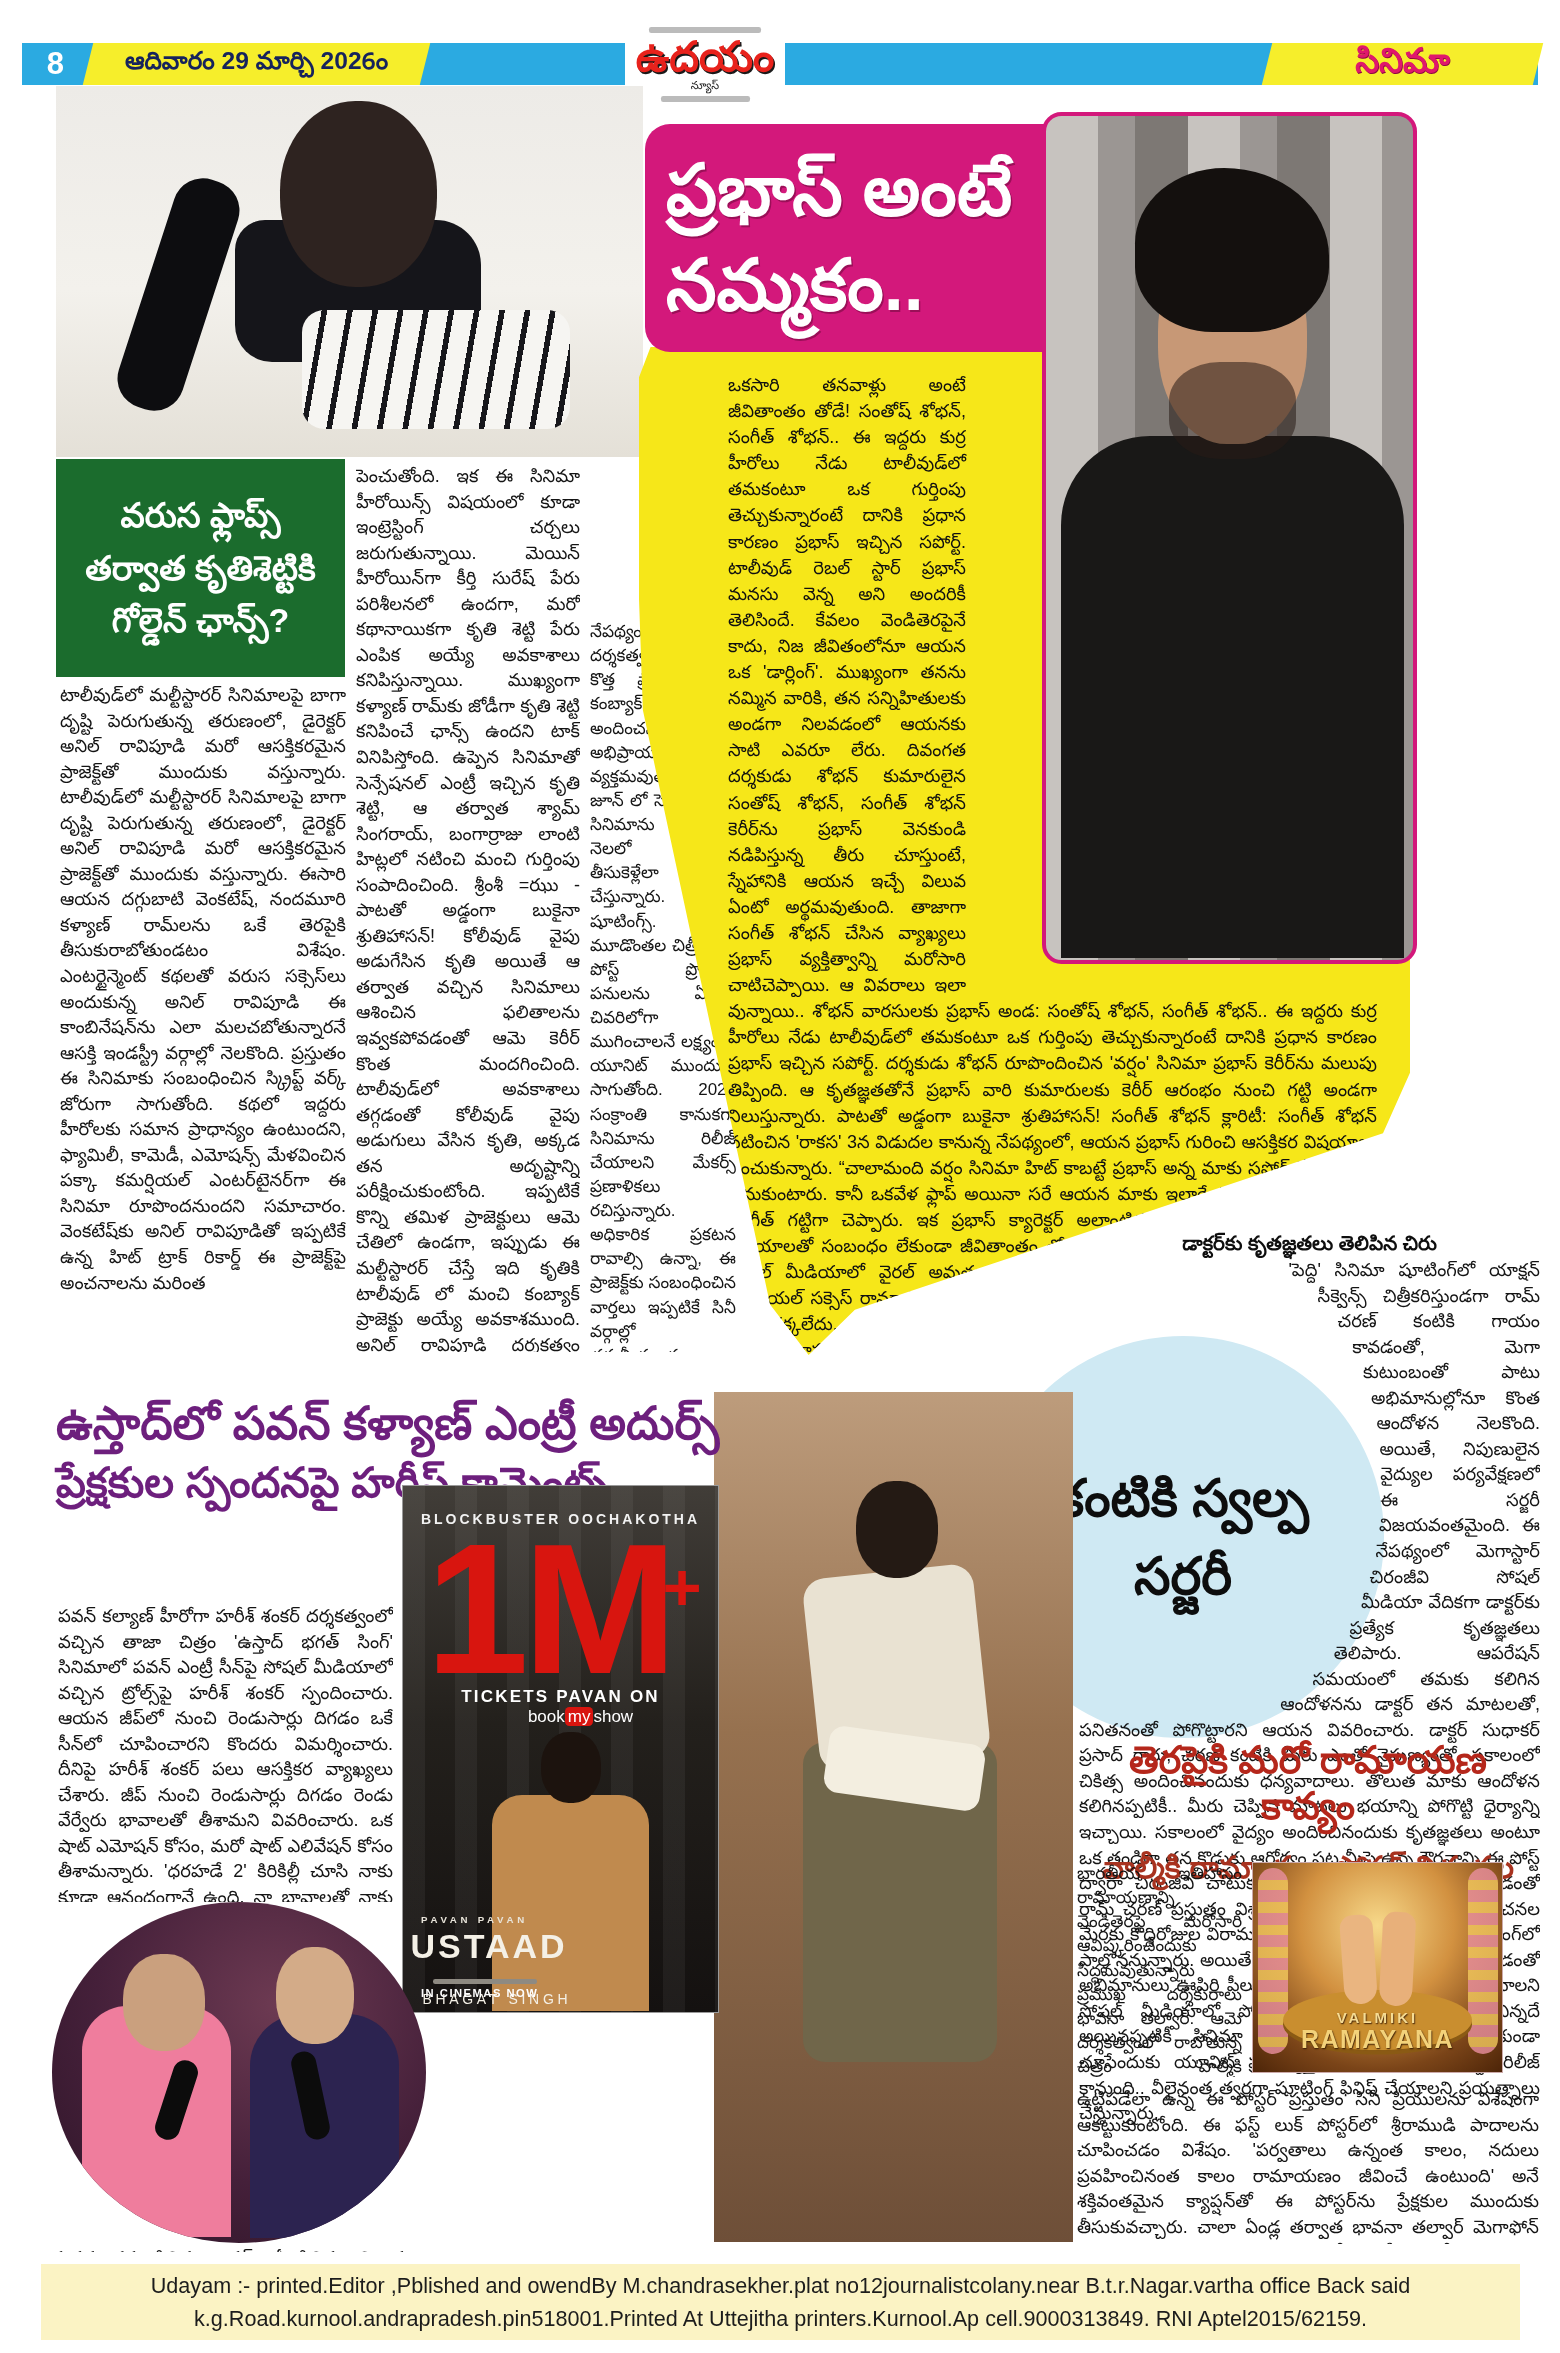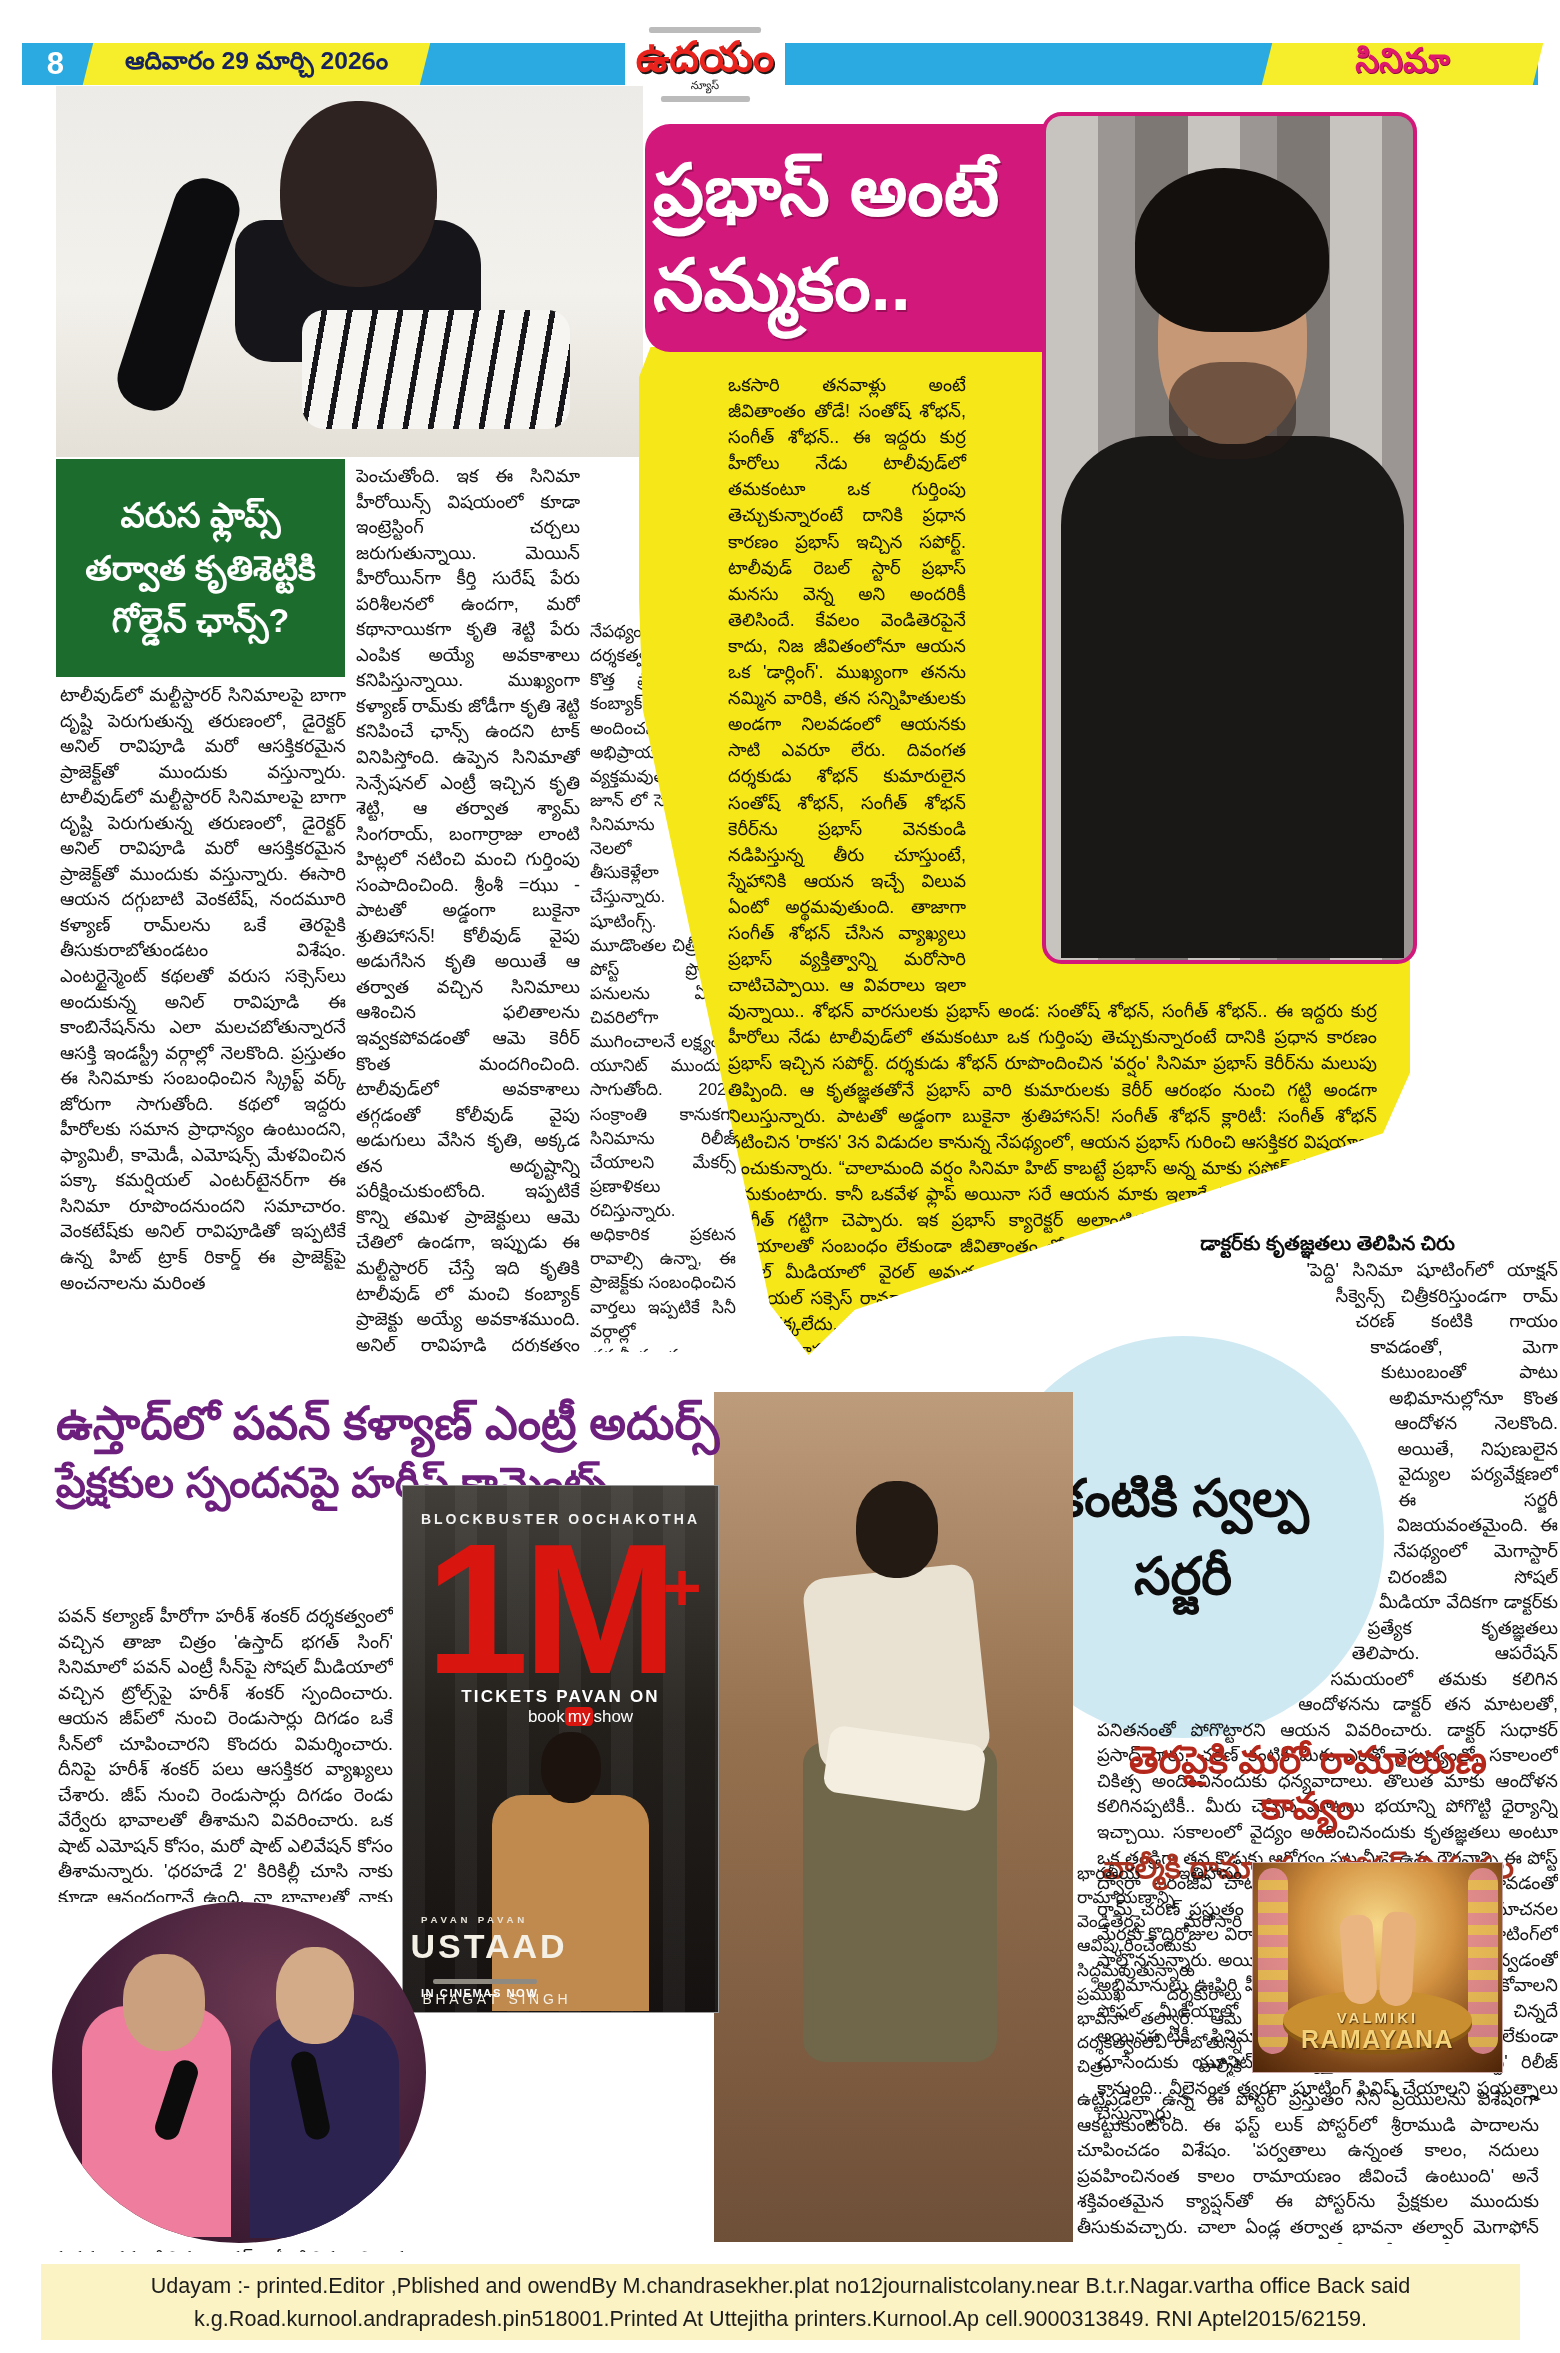--- a/index.html
+++ b/index.html
@@ -48,21 +48,21 @@
   .ov-man-face{position:absolute;left:71px;top:52px;width:82px;height:97px;background:#caa07e;border-radius:46%;}
   .ov-woman{position:absolute;left:198px;top:112px;width:149px;height:224px;background:#2c2350;border-radius:52px 52px 0 0;}
   .ov-woman-face{position:absolute;left:224px;top:45px;width:78px;height:97px;background:#d3ab88;border-radius:46%;}
   .ov-mic1{position:absolute;left:112px;top:157px;width:25px;height:82px;background:#0c0c0c;border-radius:12px;transform:rotate(18deg);}
   .ov-mic2{position:absolute;left:246px;top:149px;width:25px;height:89px;background:#0c0c0c;border-radius:12px;transform:rotate(-12deg);}
   
   .green-box{left:56px;top:459px;width:289px;height:218px;background:#1b6c2d;display:flex;flex-direction:column;
     align-items:center;justify-content:center;}
   .green-box .line{color:#fff;font-weight:bold;font-size:34px;line-height:1.55;white-space:nowrap;}
   .magenta-box{left:645px;top:124px;width:456px;height:228px;background:#d3187b;border-radius:25px;
-    display:flex;flex-direction:column;justify-content:center;padding-left:8px;box-sizing:border-box;}
+    display:flex;flex-direction:column;justify-content:center;padding-left:21px;box-sizing:border-box;}
   .magenta-box .line{color:#fff;font-weight:bold;font-size:72px;line-height:1.32;text-shadow:1.5px 1.5px 0 #9b0f58;}
   .purple-headline{left:56px;top:1380px;width:665px;text-align:left;color:#6d1f7d;font-weight:bold;margin-top:12px;}
   .purple-headline .l1{font-size:46px;line-height:1.35;white-space:nowrap;}
   .purple-headline .l2{font-size:42px;line-height:1.4;white-space:nowrap;}
   .blue-circle{left:982px;top:1336px;width:402px;height:402px;border-radius:50%;background:#cfe9f3;
     display:flex;flex-direction:column;align-items:center;justify-content:center;}
   .blue-circle .line{color:#0d0d0d;font-weight:bold;font-size:52px;line-height:1.5;white-space:nowrap;}
   .ramayana-head{color:#b5271b;font-weight:bold;font-size:38px;text-align:center;line-height:1.2;}
   .ramayana-sub{color:#a8321f;font-weight:bold;font-size:31px;text-align:center;margin-top:19.4px;line-height:1.2;}
   
@@ -156,21 +156,21 @@
   <div class="pb-shirt"></div>
   <div class="pb-face"></div>
   <div class="pb-beard"></div>
   <div class="pb-hair"></div>
 </div>
 
 <div class="abs blue-circle">
   <div class="line">కంటికి స్వల్ప</div>
   <div class="line">సర్జరీ</div>
 </div>
-<div class="abs" style="left:1079px;top:1228px;width:461px;height:1014px;overflow:hidden;margin-left:18px;">
+<div class="abs" style="left:1079px;top:1228px;width:461px;height:1014px;overflow:hidden;">
   <div class="kicker">డాక్టర్‌కు కృతజ్ఞతలు తెలిపిన చిరు</div>
   <div class="body-text" style="height:auto;">
     <div class="circle-spacer"></div>
     <span>'పెద్ది' సినిమా షూటింగ్‌లో యాక్షన్ సీక్వెన్స్ చిత్రీకరిస్తుండగా రామ్ చరణ్ కంటికి గాయం కావడంతో, మెగా కుటుంబంతో పాటు అభిమానుల్లోనూ కొంత ఆందోళన నెలకొంది. అయితే, నిపుణులైన వైద్యుల పర్యవేక్షణలో ఈ సర్జరీ విజయవంతమైంది. ఈ నేపథ్యంలో మెగాస్టార్ చిరంజీవి సోషల్ మీడియా వేదికగా డాక్టర్‌కు ప్రత్యేక కృతజ్ఞతలు తెలిపారు. ఆపరేషన్ సమయంలో తమకు కలిగిన ఆందోళనను డాక్టర్ తన మాటలతో, పనితనంతో పోగొట్టారని ఆయన వివరించారు. డాక్టర్ సుధాకర్ ప్రసాద్ గారు, చరణ్ కంటికి మీరు ఎంతో నైపుణ్యంతో, సకాలంలో చికిత్స అందించినందుకు ధన్యవాదాలు. తొలుత మాకు ఆందోళన కలిగినప్పటికీ.. మీరు చెప్పిన మాటలు భయాన్ని పోగొట్టి ధైర్యాన్ని ఇచ్చాయి. సకాలంలో వైద్యం అందించినందుకు కృతజ్ఞతలు అంటూ ఒక తండ్రిగా తన కొడుకు ఆరోగ్యం పట్ల మీపై ఉన్న గౌరవాన్ని ఈ పోస్ట్ ద్వారా చిరంజీవి చాటుకున్నారు. సర్జరీ విజయవంతం కావడంతో రామ్ చరణ్ ప్రస్తుతం విశ్రాంతి తీసుకుంటున్నారు. డాక్టర్ల సూచనల మేరకు కొద్దిరోజుల విరామం తర్వాత ఆయన తిరిగి 'పెద్ది' షూటింగ్‌లో పాల్గొననున్నారు. అయితే, మెగాస్టార్ స్వయంగా అప్‌డేట్ ఇవ్వడంతో అభిమానులు ఊపిరి పీల్చుకుని, రామ్ చరణ్ త్వరగా కోలుకోవాలని సోషల్ మీడియాలో పోస్టులు పెడుతున్నారు. గాయం చిన్నదే అయినప్పటికీ సినిమా పనులకు పెద్దగా ఆటంకం లేకుండా చూసేందుకు యూనిట్ ప్రయత్నిస్తోంది. ఏప్రిల్ 30కి 'పెద్ది' రిలీజ్ కానుంది.. వీలైనంత త్వరగా షూటింగ్ ఫినిష్ చేయాలని ప్రయత్నాలు చేస్తున్నారు.</span>
   </div>
 </div>
 <div class="abs photo ramcharan-photo">
   <div class="rc-pants"></div>
   <div class="rc-shirt"></div>
   <div class="rc-cloth"></div>

